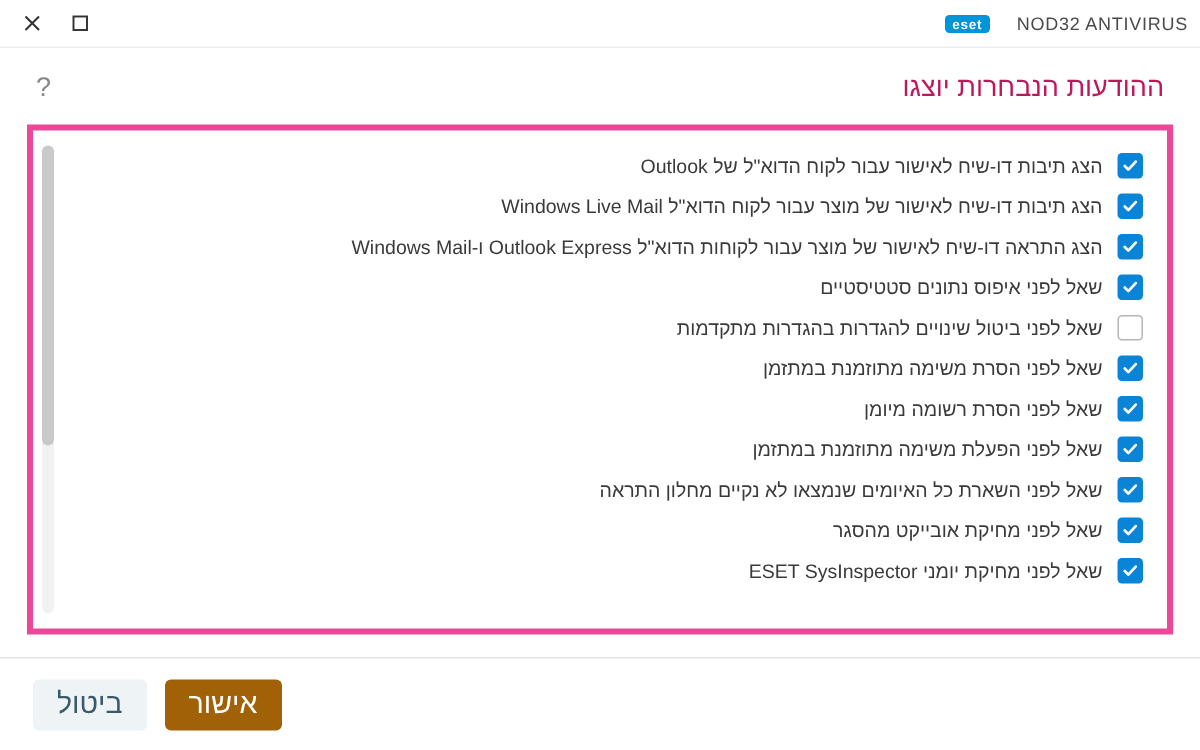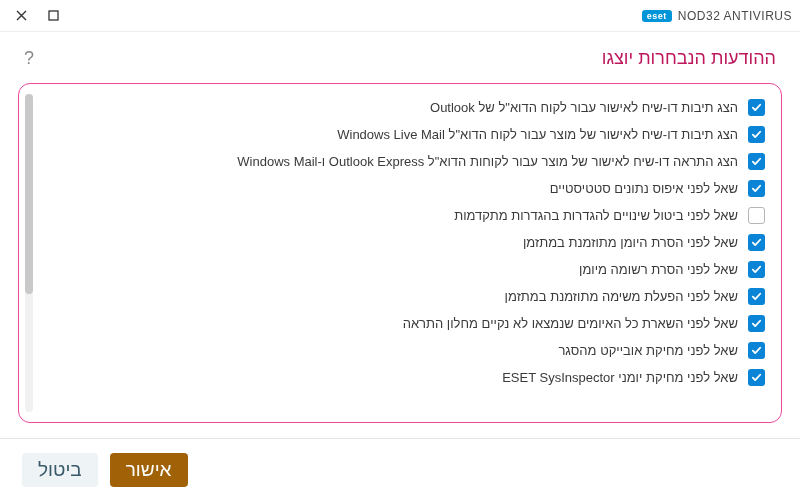--- a/index.html
+++ b/index.html
@@ -30,21 +30,21 @@
   height: 18px;
   display: flex;
   align-items: center;
   justify-content: center;
   cursor: pointer;
   color: #333;
 }
 .titlebar-right {
   display: flex;
   align-items: center;
-  gap: 6px;
+  gap: 18px;
   font-size: 12px;
   color: #4a4a4a;
   letter-spacing: 0.5px;
 }
 .eset-badge {
   background: #0094d8;
   color: #fff;
   font-size: 9px;
   font-weight: bold;
   padding: 1px 5px;
@@ -63,22 +63,22 @@
   color: #be185d;
   font-weight: 400;
 }
 .help-icon {
   font-size: 18px;
   color: #888;
   cursor: pointer;
 }
 .list-wrap {
   margin: 0 18px;
-  border: 1px solid #ec4899;
-  border-radius: 12px;
+  border: 4px solid #ec4899;
+  border-radius: 0;
   height: 340px;
   overflow: hidden;
   position: relative;
   direction: rtl;
 }
 .list-inner {
   padding: 10px 12px 10px 8px;
   height: 100%;
 }
 .scrollbar {
@@ -221,21 +221,21 @@
       <div class="item">
         <div class="chk off"></div>
         <span class="item-label">שאל לפני ביטול שינויים להגדרות בהגדרות מתקדמות</span>
       </div>
       <div class="item">
         <div class="chk on">
           <svg width="11" height="11" viewBox="0 0 12 12">
             <path d="M2 6.2 L4.6 8.8 L10 3" stroke="#fff" stroke-width="2" fill="none" stroke-linecap="round" stroke-linejoin="round"></path>
           </svg>
         </div>
-        <span class="item-label">שאל לפני הסרת היומן מתוזמנת במתזמן</span>
+        <span class="item-label">שאל לפני הסרת משימה מתוזמנת במתזמן</span>
       </div>
       <div class="item">
         <div class="chk on">
           <svg width="11" height="11" viewBox="0 0 12 12">
             <path d="M2 6.2 L4.6 8.8 L10 3" stroke="#fff" stroke-width="2" fill="none" stroke-linecap="round" stroke-linejoin="round"></path>
           </svg>
         </div>
         <span class="item-label">שאל לפני הסרת רשומה מיומן</span>
       </div>
       <div class="item">

